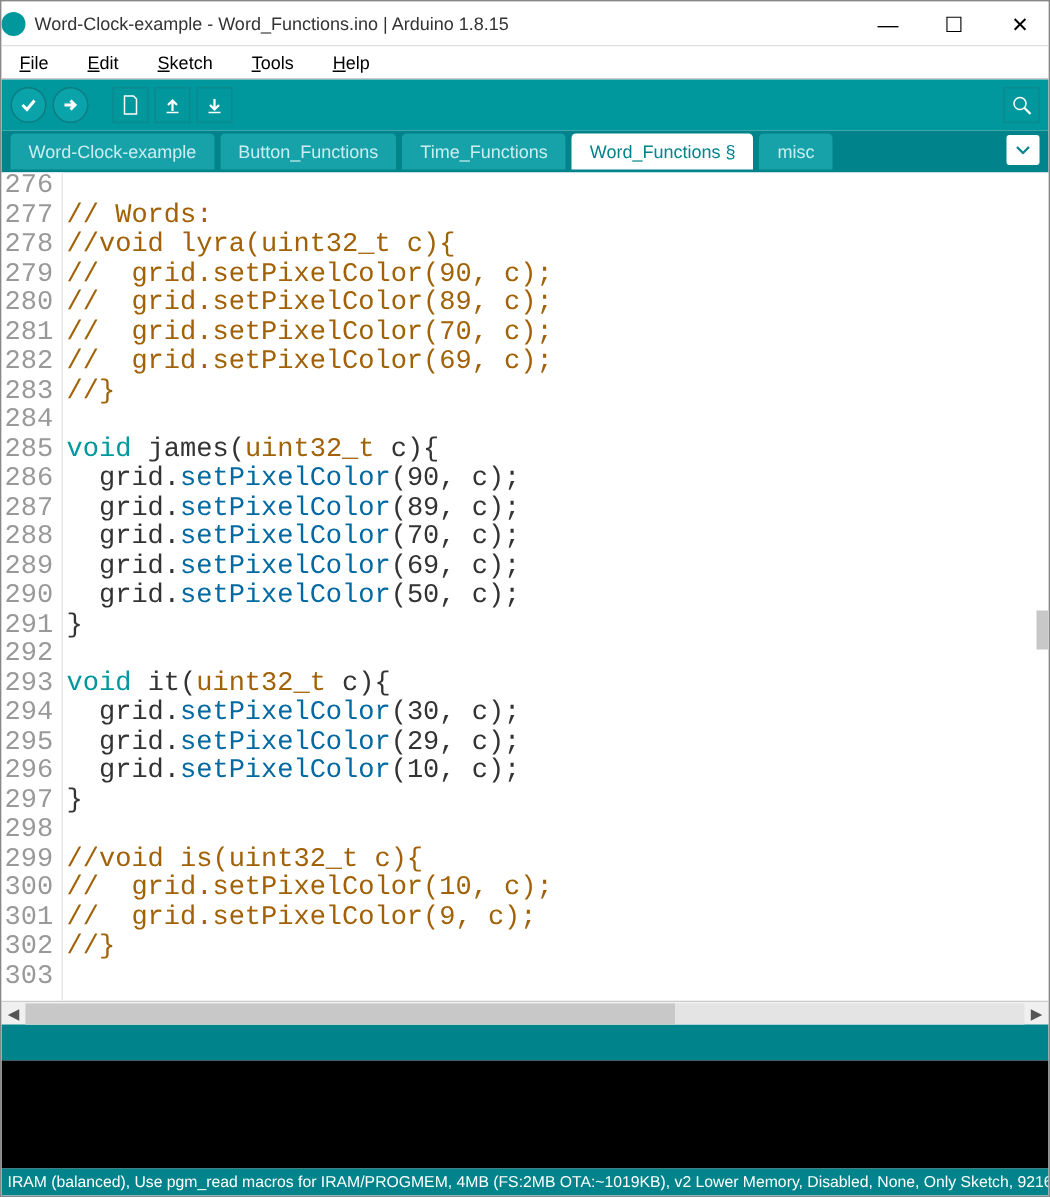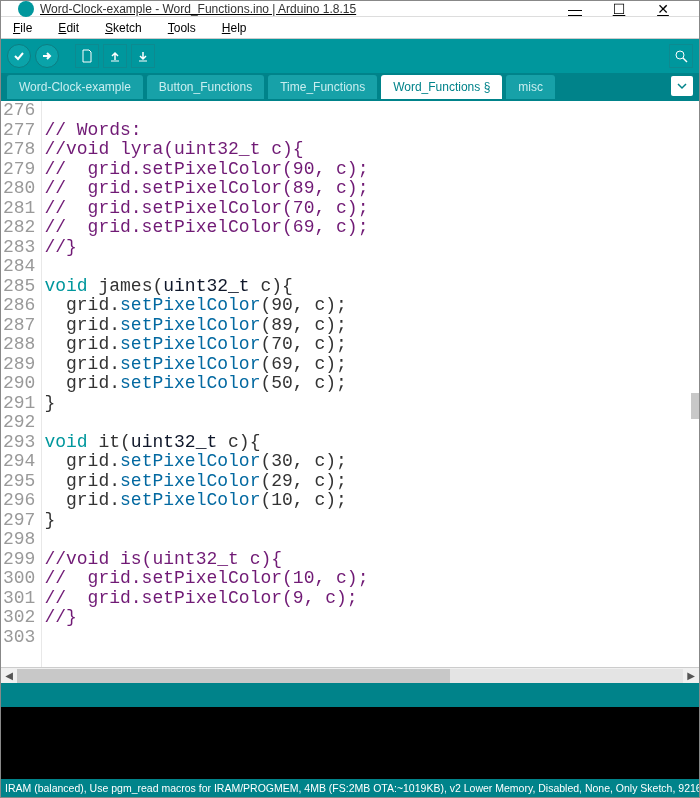--- a/index.html
+++ b/index.html
@@ -6,25 +6,24 @@
   body {
     width: 700px; height: 798px;
     font-family: "Segoe UI", Tahoma, sans-serif;
     font-size: 12px;
     background: #fff;
     display: flex; flex-direction: column;
     border: 1px solid #888;
   }
   
   .titlebar {
-    height: 16px; background: #fff;
-    display: flex; align-items: center;
-    padding: 0 17px;
+    height: 30px; background: #fff;
+    display: flex; align-items: center;
+    padding: 0 0;
     border-bottom: 1px solid #ddd;
-    text-decoration: underline;
   }
   .titlebar .app-icon {
     width: 16px; height: 16px; margin-right: 6px;
     border-radius: 50%; background: #00979d;
   }
   .titlebar .title { flex: 1; font-size: 12px; color: #333; }
   .win-btns { display: flex; gap: 18px; margin-right: 6px; }
   .win-btn { width: 26px; text-align: center; font-size: 14px; cursor: default; }
   
   .menubar {
@@ -90,23 +89,23 @@
     white-space: pre;
     user-select: none;
     min-width: 34px;
   }
   .code {
     flex: 1; white-space: pre; overflow: hidden;
     padding-left: 2px;
     color: #333;
   }
   .kw { color: #00979d; }
-  .ty { color: #0f172a; }
+  .ty { color: #a16207; }
   .fn { color: #0369a1; }
-  .pl { color: #701a75; }
+  .pl { color: #a16207; }
   
   .hscroll {
     height: 16px; background: #f0f0f0;
     display: flex; align-items: center;
     border-top: 1px solid #ccc;
   }
   .hscroll .arrow { width: 16px; text-align: center; color: #555; font-size: 10px; }
   .hscroll .track { flex: 1; background: #e4e4e4; height: 14px; position: relative; }
   .hscroll .thumb { position: absolute; left: 0; width: 65%; height: 100%; background: #c8c8c8; }
   

